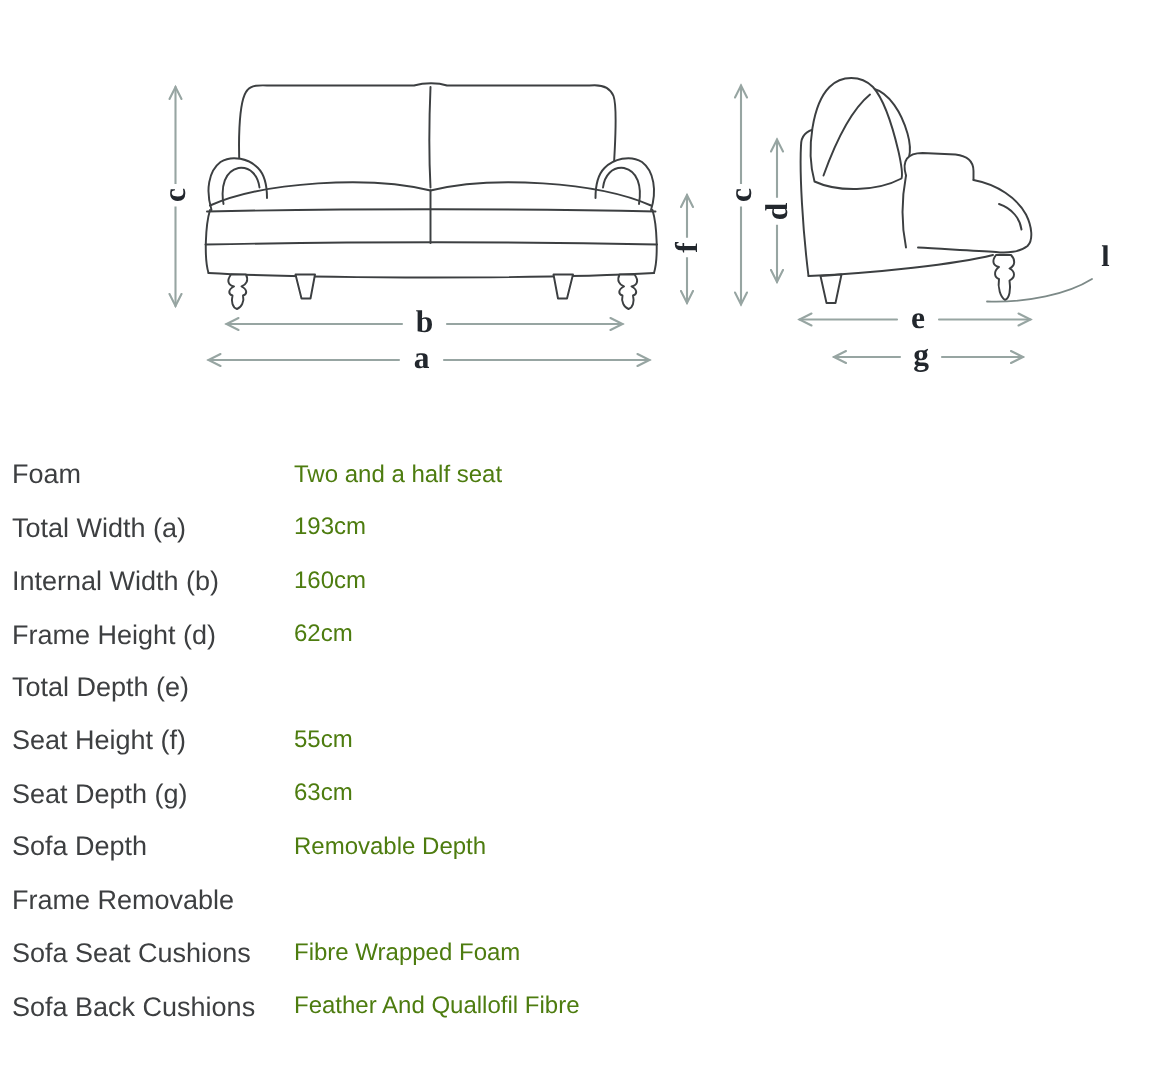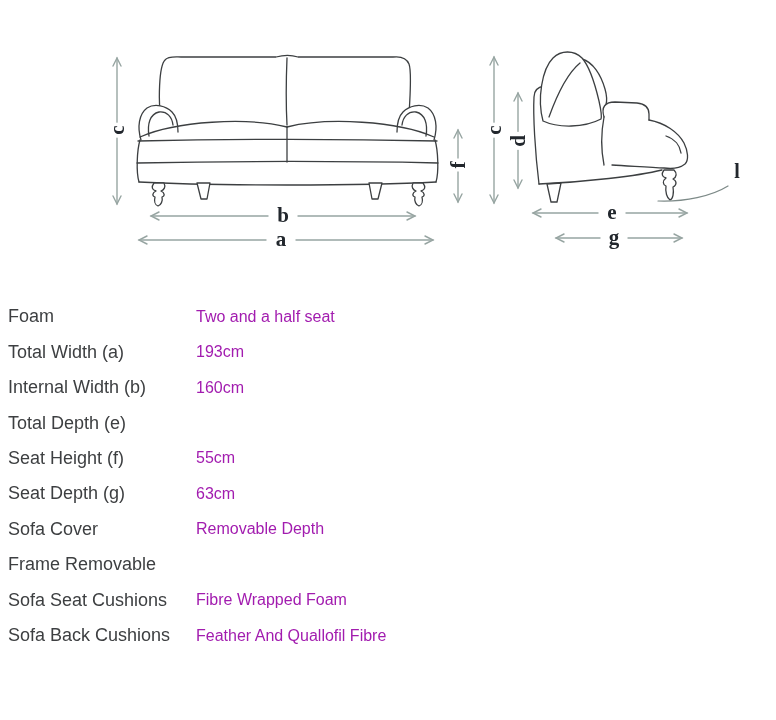--- a/index.html
+++ b/index.html
@@ -42,21 +42,21 @@
   .spec-label {
     width: 188px;
     padding-left: 8px;
     font-size: 18px;
     color: #3d3f41;
     white-space: nowrap;
   }
   .spec-value {
     flex: 1;
     font-size: 16px;
-    color: #a21caf;
+    color: #4d7c0f;
     white-space: nowrap;
   }
 </style>
 </head>
 <body>
 
 <div class="screen">
 
   <div class="diagram">
     <svg width="776" height="295" viewBox="0 0 776 295">
@@ -141,32 +141,36 @@
     </div>
     <div class="spec-row">
       <div class="spec-label">Total Width (a)</div>
       <div class="spec-value">193cm</div>
     </div>
     <div class="spec-row">
       <div class="spec-label">Internal Width (b)</div>
       <div class="spec-value">160cm</div>
     </div>
     <div class="spec-row">
+      <div class="spec-label">Frame Height (d)</div>
+      <div class="spec-value">62cm</div>
+    </div>
+    <div class="spec-row">
       <div class="spec-label">Total Depth (e)</div>
     </div>
     <div class="spec-row">
       <div class="spec-label">Seat Height (f)</div>
       <div class="spec-value">55cm</div>
     </div>
     <div class="spec-row">
       <div class="spec-label">Seat Depth (g)</div>
       <div class="spec-value">63cm</div>
     </div>
     <div class="spec-row">
-      <div class="spec-label">Sofa Cover</div>
+      <div class="spec-label">Sofa Depth</div>
       <div class="spec-value">Removable Depth</div>
     </div>
     <div class="spec-row">
       <div class="spec-label">Frame Removable</div>
     </div>
     <div class="spec-row">
       <div class="spec-label">Sofa Seat Cushions</div>
       <div class="spec-value">Fibre Wrapped Foam</div>
     </div>
     <div class="spec-row">

